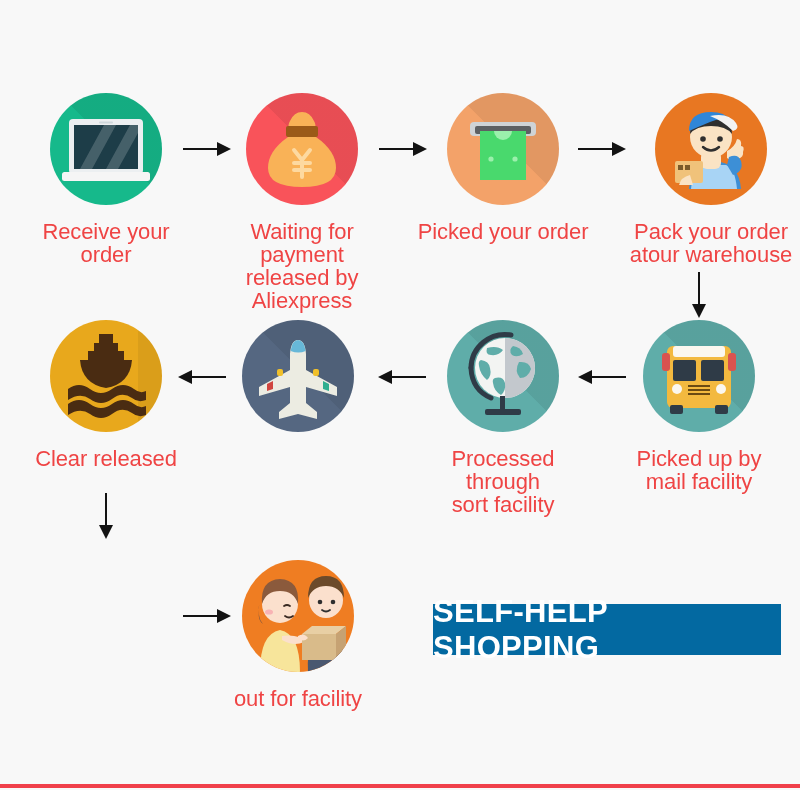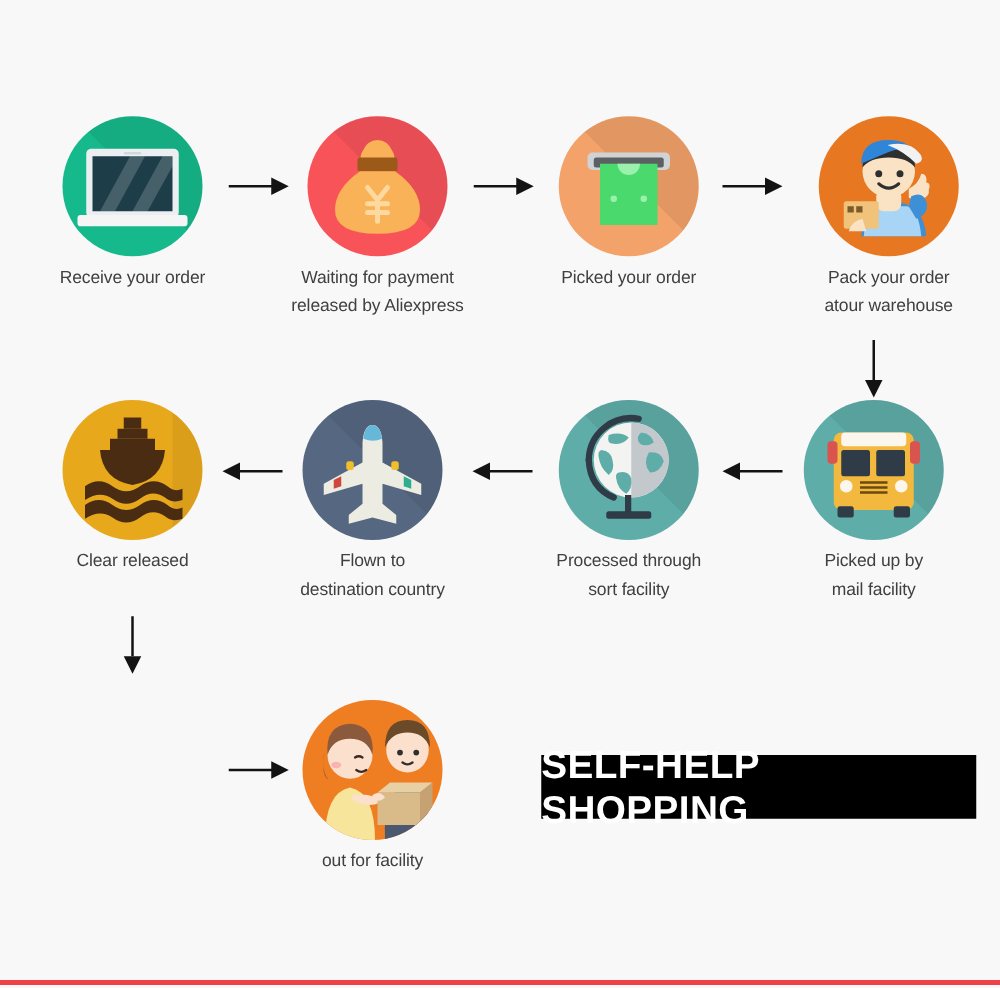--- a/index.html
+++ b/index.html
@@ -12,24 +12,24 @@
   }
   .canvas{position:absolute;left:0;top:0;width:800px;height:790px;}
 
   
   .step{position:absolute;width:180px;text-align:center;}
   .circle{
     width:112px;height:112px;border-radius:50%;
     margin:0 auto;position:relative;overflow:hidden;
   }
   .caption{
-    margin-top:5px;
-    font-size:14px;
+    margin-top:15px;
+    font-size:22px;
     line-height:23px;
-    color:#404040;
+    color:#ef4444;
     letter-spacing:-0.1px;
     white-space:pre-line;
   }
 
   
   .arrow-h{position:absolute;height:20px;width:48px;}
   .arrow-h .shaft{position:absolute;left:0;top:9px;width:36px;height:2.4px;background:#131313;}
   .arrow-h .head{
     position:absolute;right:0;top:3px;width:0;height:0;
     border-top:7px solid transparent;border-bottom:7px solid transparent;
@@ -41,21 +41,21 @@
   .arrow-v{position:absolute;width:20px;height:46px;}
   .arrow-v .shaft{position:absolute;left:9px;top:0;width:2.4px;height:32px;background:#131313;}
   .arrow-v .head{
     position:absolute;left:3px;bottom:0;width:0;height:0;
     border-left:7px solid transparent;border-right:7px solid transparent;
     border-top:14px solid #131313;
   }
 
   
   .banner{
-    position:absolute;background:#000000;
+    position:absolute;background:#0369a1;
     display:flex;align-items:center;justify-content:center;
   }
   .banner span{
     color:#ffffff;font-weight:bold;font-size:31px;
     letter-spacing:0.3px;font-family:"Liberation Sans",sans-serif;
   }
 
   .bottom-rule{position:absolute;left:0;width:800px;height:4px;background:#f0404a;}
 
   
@@ -192,22 +192,20 @@
       <div class="shadow"></div>
       <svg viewBox="0 0 112 112" width="112" height="112" style="position:absolute;left:0;top:0;">
         <path d="M56 20 q7 0 8 14 v16 l31 17 v9 l-31 -9 v16 l11 9 v7 l-19 -5 l-19 5 v-7 l11 -9 v-16 l-31 9 v-9 l31 -17 v-16 q1 -14 8 -14 z" fill="#ecece2"></path>
         <path d="M56 20 q6 0 7.6 11 q-7 3 -15 0 q1.6 -11 7.4 -11 z" fill="#67b8d8"></path>
         <rect x="35" y="49" width="6" height="7" rx="2" fill="#f0c02a"></rect>
         <rect x="71" y="49" width="6" height="7" rx="2" fill="#f0c02a"></rect>
         <path d="M25 64 l6 -3 v8 l-6 2 z" fill="#d0453f"></path>
         <path d="M87 64 l-6 -3 v8 l6 2 z" fill="#2fae8f"></path>
       </svg>
     </div>
-    <div class="caption">Flown to
-destination country</div>
   </div>
 
   <div class="arrow-h left" style="left:378px;top:367px;">
     <div class="shaft"></div>
     <div class="head"></div>
   </div>
 
   <div class="step" style="left:413px;top:320px;">
     <div class="circle" style="background:#5fada9;">
       <div class="shadow"></div>

